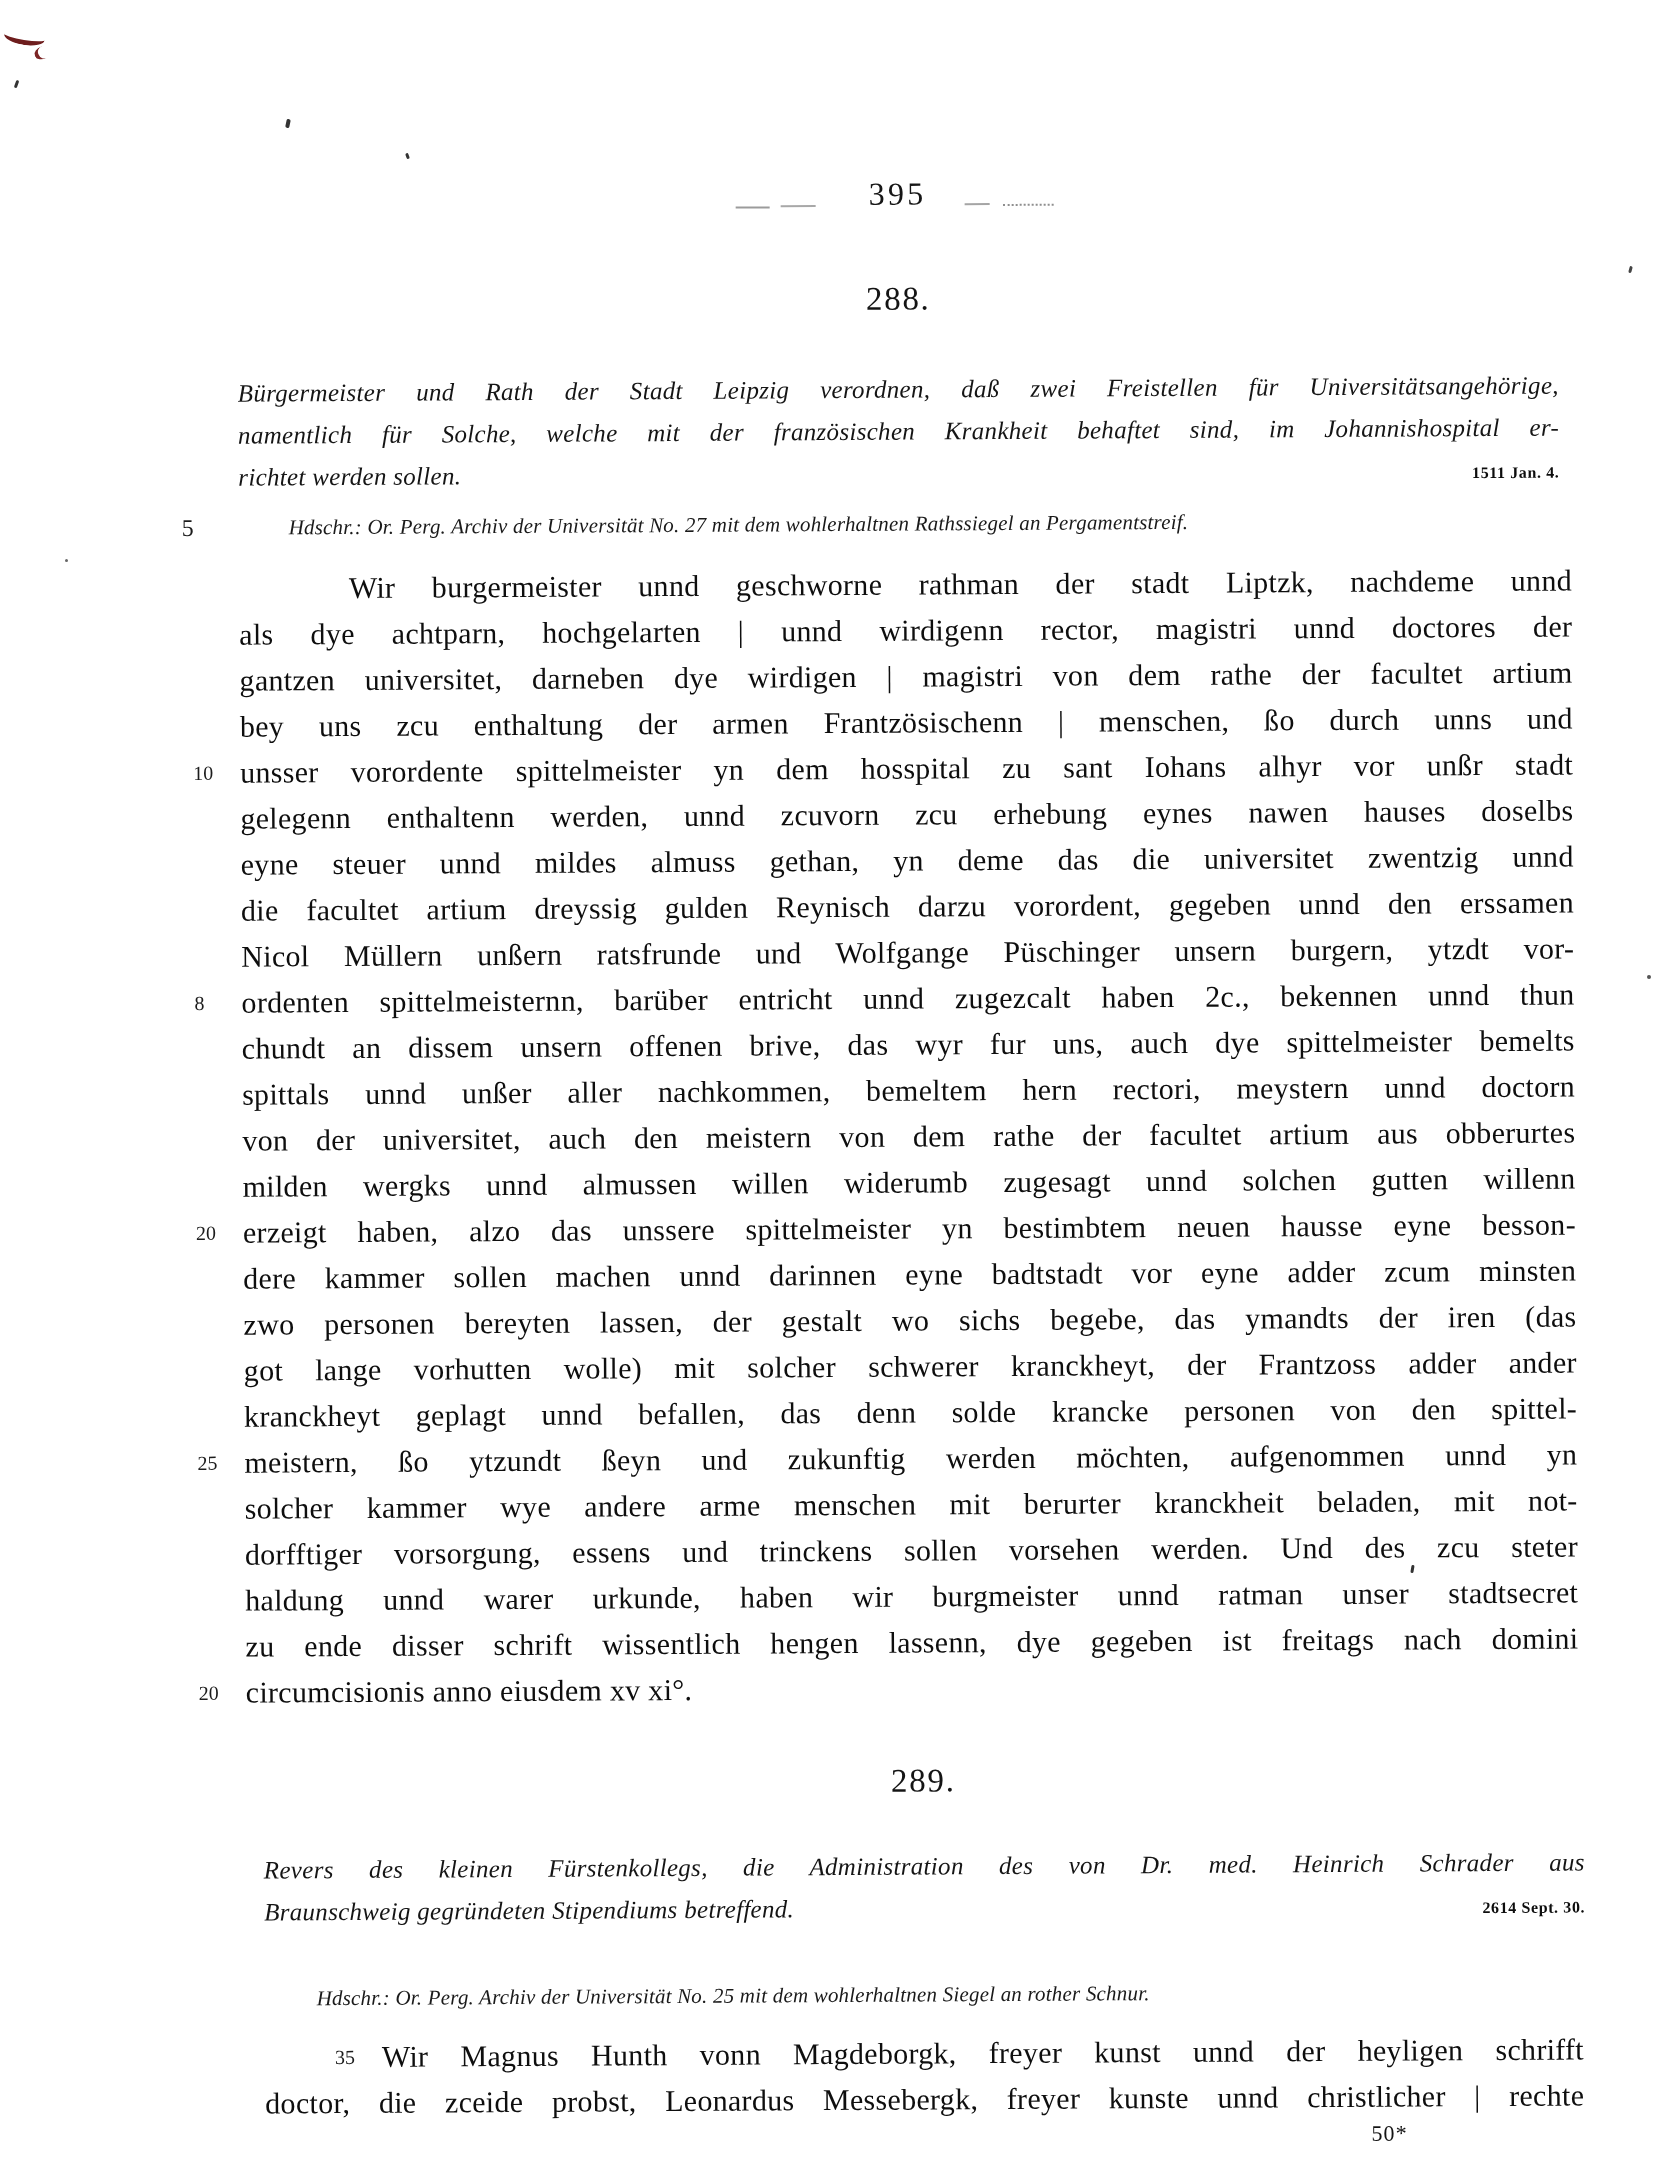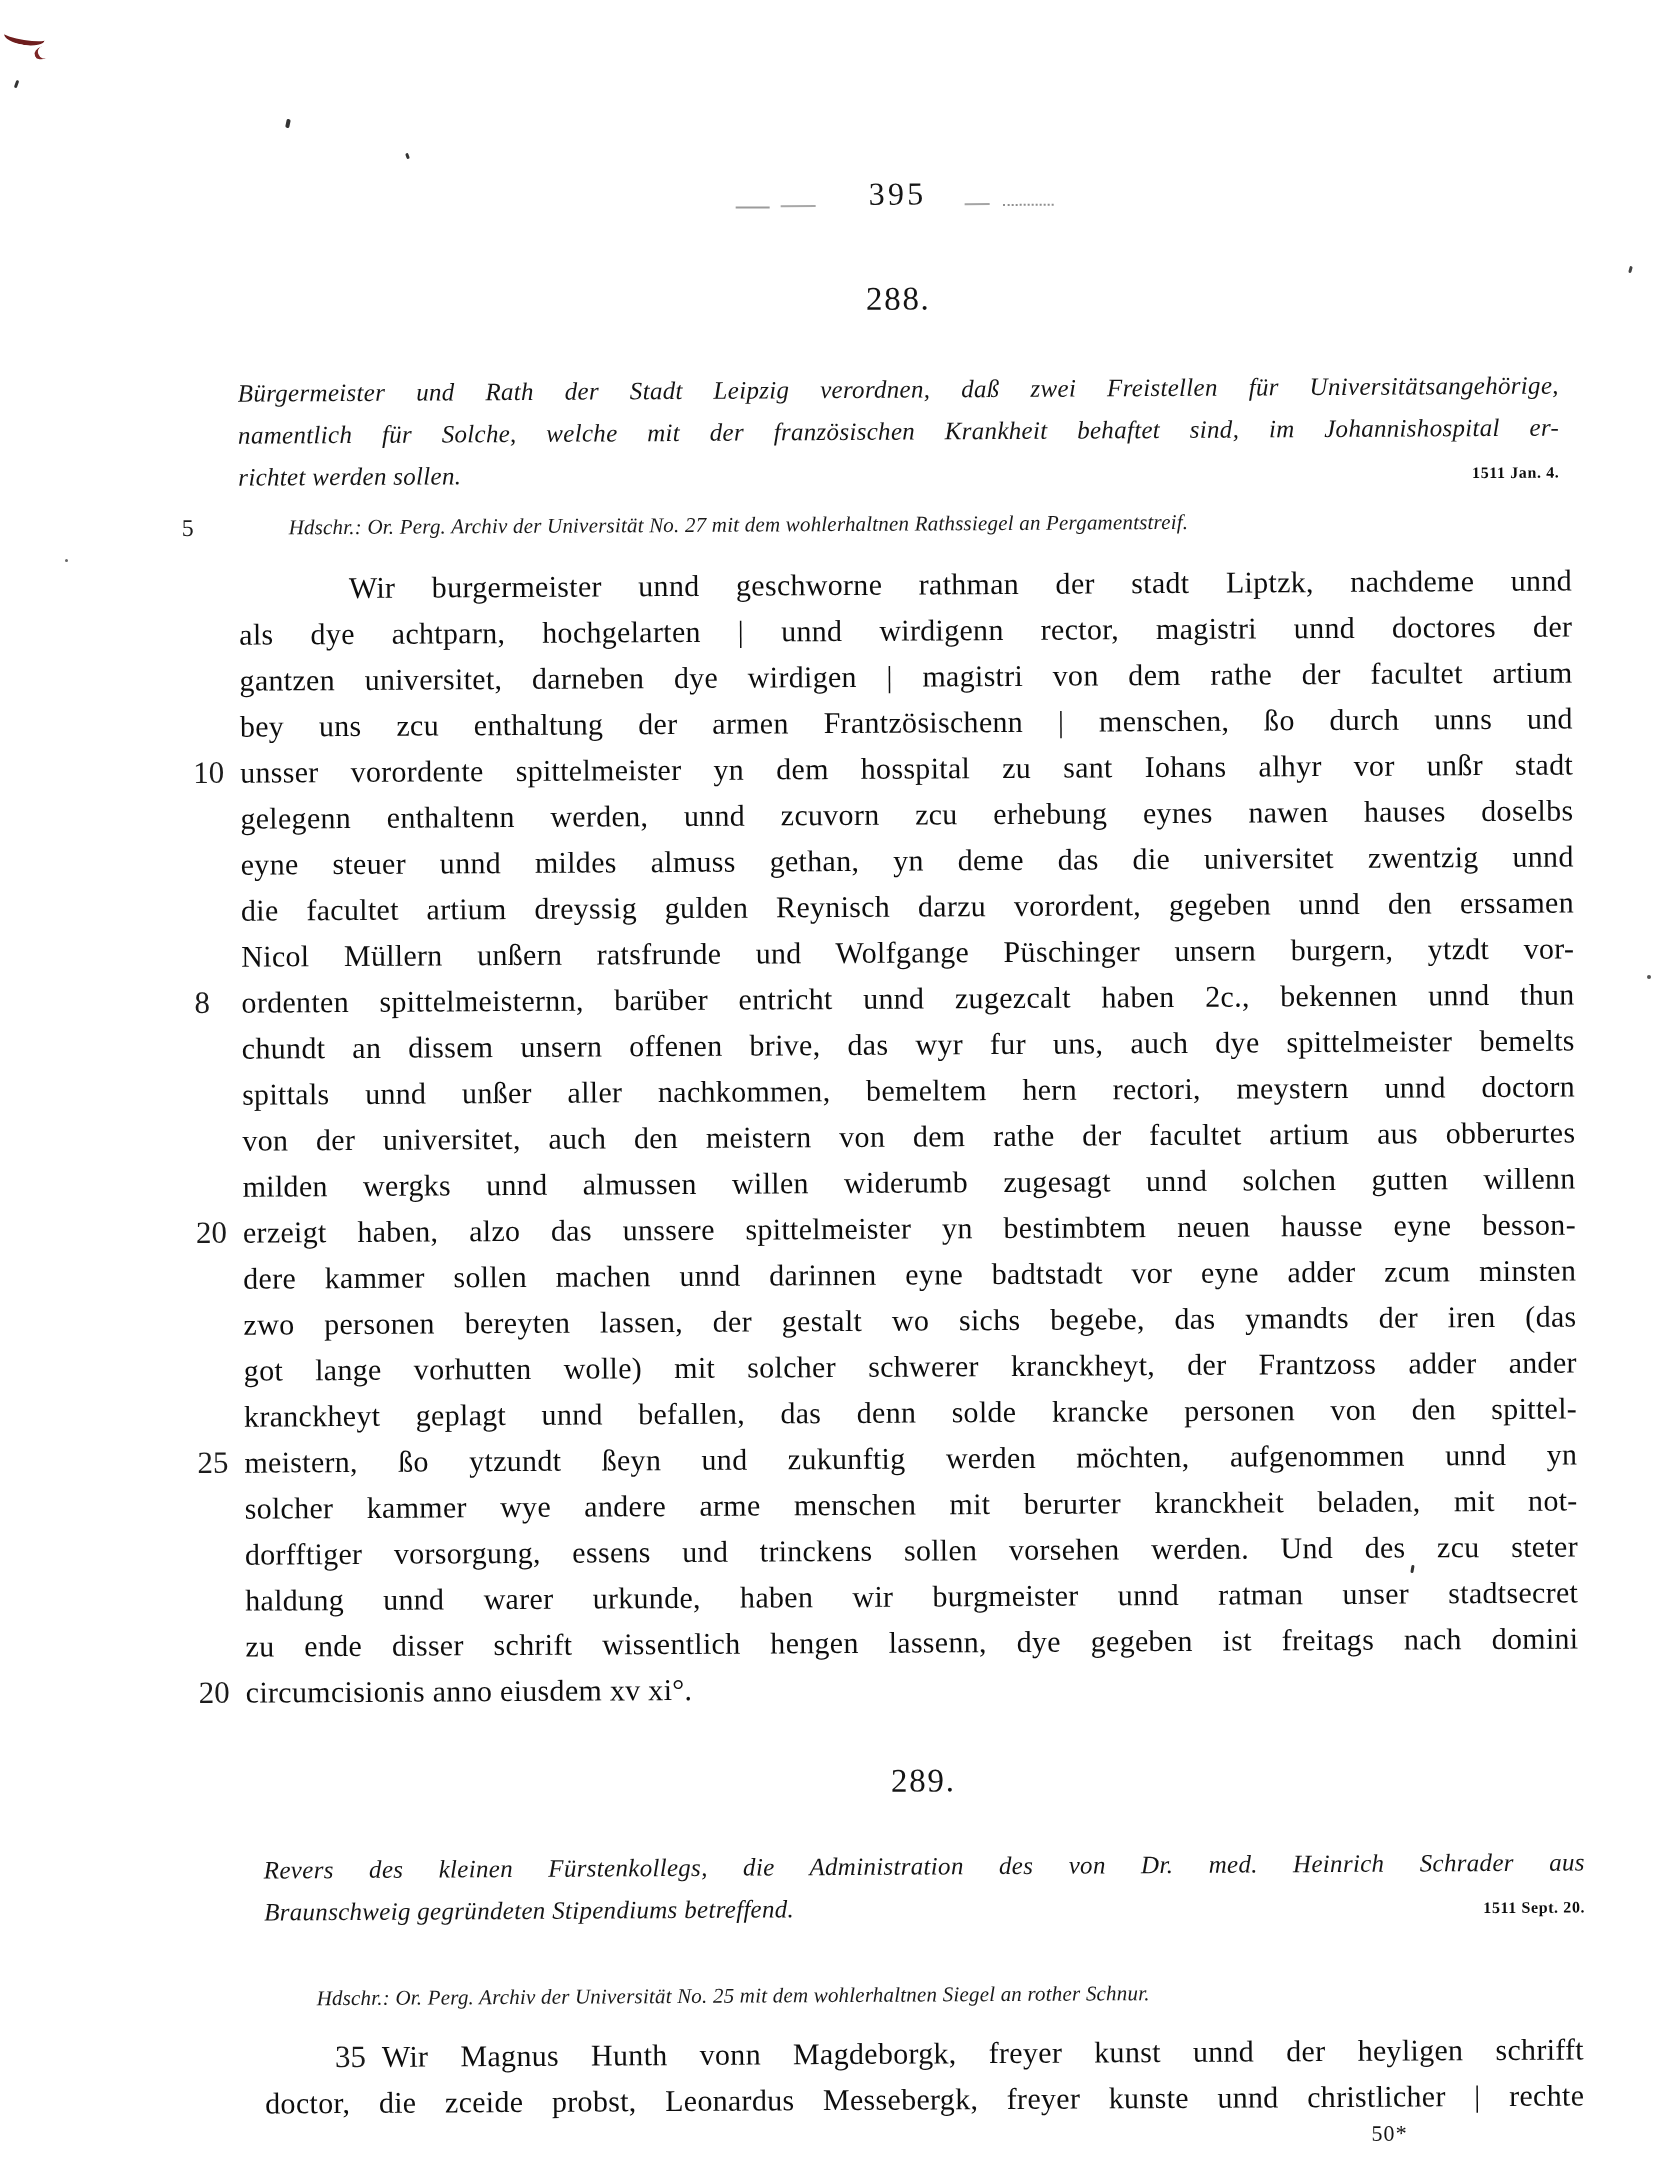--- a/index.html
+++ b/index.html
@@ -44,21 +44,21 @@
 
   
   .docbody{position:absolute;font-size:30px;letter-spacing:0.3px;color:#0e0e0e;}
   .b288{left:242px;top:530px;width:1333px;line-height:46px;}
   .b289{left:259px;top:1999px;width:1319px;line-height:46px;}
   .bodyline{position:relative;text-align:justify;text-align-last:justify;}
   .b288 .bodyline:first-child{text-indent:110px;}
   .b289 .bodyline:first-child{text-indent:117px;}
   .b288 .bodyline:last-child{text-align-last:left;}
   .lineno{position:absolute;left:-47px;width:33px;text-align:center;
-          font-size:31px;font-style:normal;letter-spacing:0;color:#1c1c1c;}
+          font-size:20px;font-style:normal;letter-spacing:0;color:#1c1c1c;}
   .hd288 .lineno{position:absolute;left:-78px;width:33px;text-align:right;font-size:24px;}
 
   
   .sig{position:absolute;left:1365px;top:2092px;font-size:22px;letter-spacing:1.1px;color:#141414;}
 
   
   .mark{position:absolute;}
   .red1{left:4.4px;top:-3.3px;width:41px;height:11px;border-bottom:5px solid #6e1d1d;
         border-radius:55%;transform:rotate(9deg);}
   .red2{left:34px;top:13.2px;width:19px;height:13.2px;border-left:4.4px solid #7c2525;
@@ -192,21 +192,21 @@
 
     <div class="doc-heading h289">289.</div>
 
     <div class="summary s289">
       <div>
 
       <div class="sumline">Revers des kleinen Fürstenkollegs, die Administration des von Dr. med. Heinrich Schrader aus</div>
         </div>
       <div class="sumlast">
         <span>Braunschweig gegründeten Stipendiums betreffend.</span>
-        <span class="date">1511 Sept. 20.</span>
+        <span class="date">2614 Sept. 30.</span>
       </div>
     </div>
 
     <div class="hdschr hd289">
       <span>Hdschr.: Or. Perg. Archiv der Universität No. 25 mit dem wohlerhaltnen Siegel an rother Schnur.</span>
     </div>
 
     <div class="docbody b289 fill-last">
 
     <div class="bodyline">

